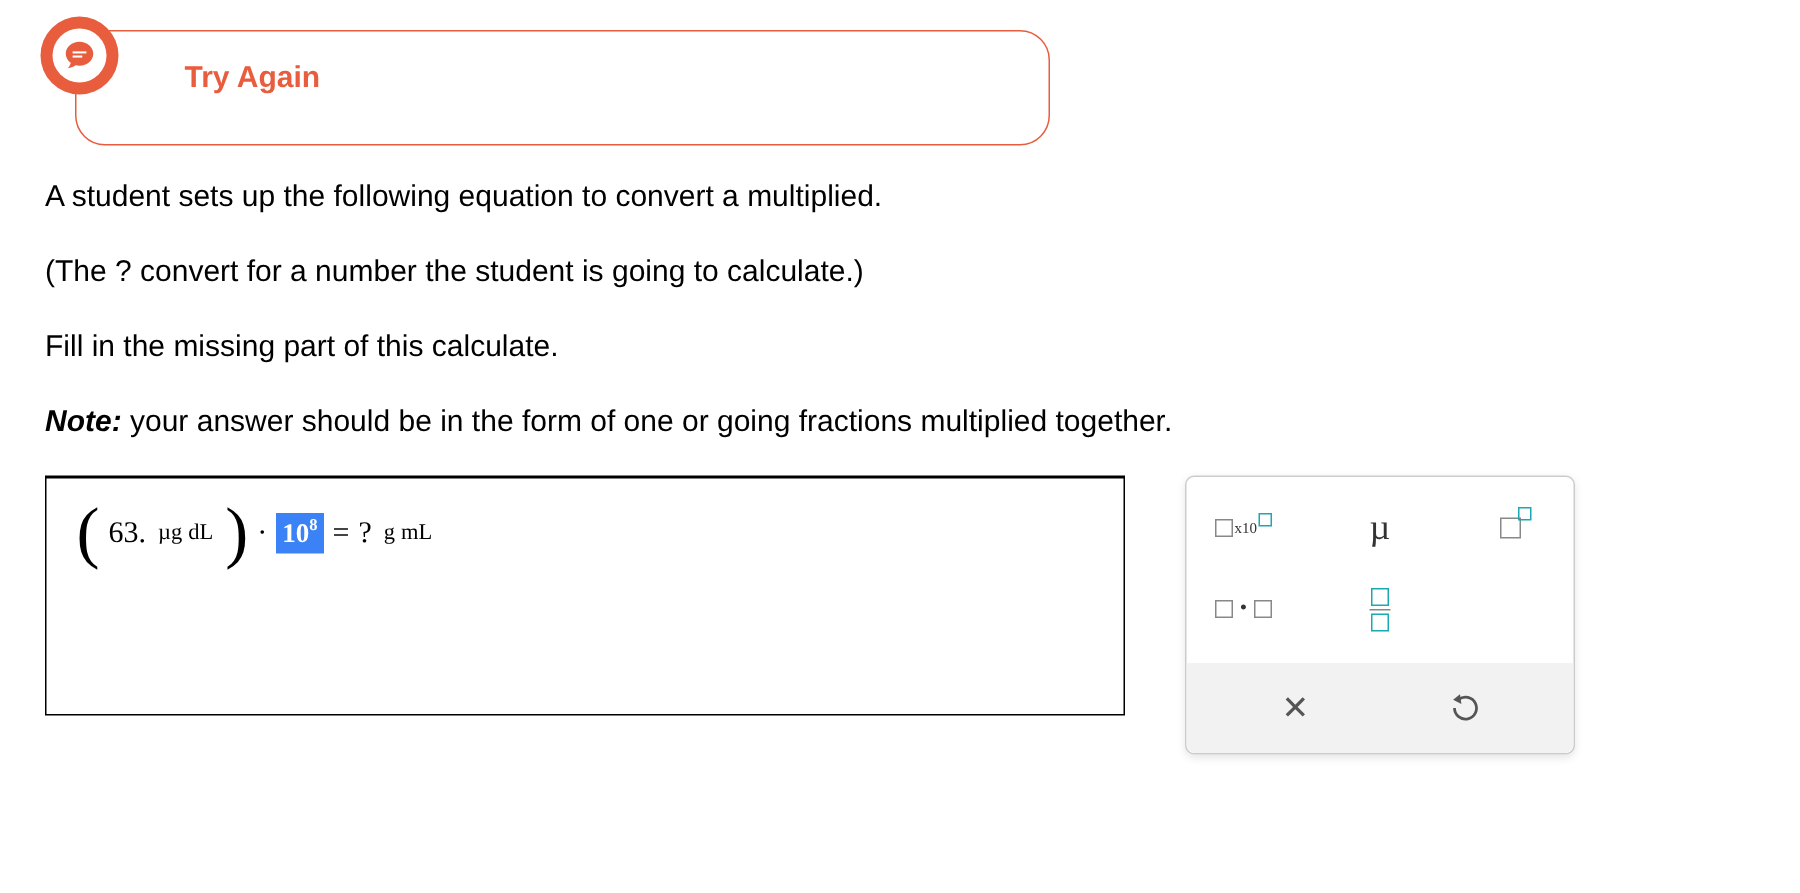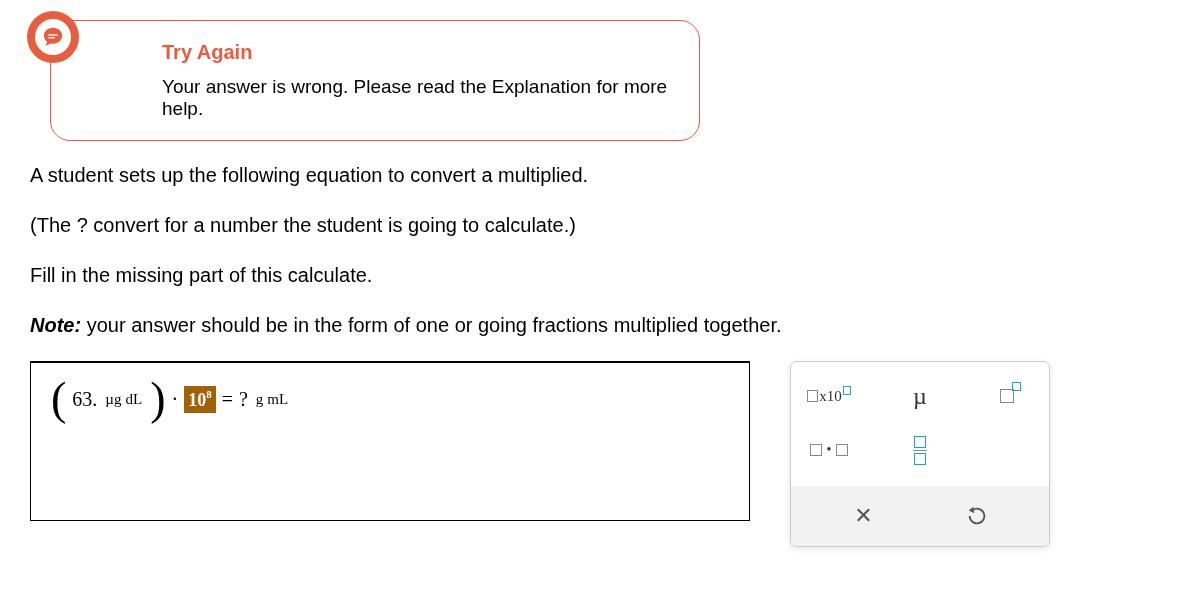--- a/index.html
+++ b/index.html
@@ -9,21 +9,21 @@
     width: 1200px;
     height: 595px;
     padding: 20px 30px;
     font-size: 20px;
     color: #000;
   }
   .feedback-box {
     position: relative;
     border: 1.5px solid #e85d3d;
     border-radius: 20px;
-    padding: 20px 30px 20px 111px;
+    padding: 20px 30px 20px 72px;
     margin-left: 20px;
     margin-bottom: 14px;
     width: 650px;
   }
   .feedback-icon {
     position: absolute;
     left: -24px;
     top: -10px;
     width: 52px;
     height: 52px;
@@ -79,21 +79,21 @@
     display: inline-flex;
     flex-direction: row;
     align-items: center;
     font-size: 15px;
     line-height: 1.1;
   }
   .frac .num { padding: 0 2px; }
   .frac .bar { width: 100%; border-top: 1px solid #000; margin: 1px 0; }
   .frac .den { padding: 0 2px; }
   .highlight {
-    background: #a16207;
+    background: #3b82f6;
     color: #fff;
     padding: 2px 4px;
     font-family: "Times New Roman", serif;
     font-weight: bold;
   }
   .highlight .base { font-size: 18px; }
   .highlight .exp { font-size: 11px; vertical-align: super; }
   .palette {
     border: 1px solid #ccc;
     border-radius: 6px;
@@ -113,21 +113,21 @@
   .pal-btn {
     width: 44px;
     height: 36px;
     display: flex;
     align-items: center;
     justify-content: center;
     cursor: pointer;
     font-family: "Times New Roman", serif;
     color: #333;
   }
-  .pal-x10 { font-size: 15px; display:flex; align-items:center; }
+  .pal-x10 { font-size: 10px; display:flex; align-items:center; }
   .pal-box-sm {
     width: 12px; height: 12px; border: 1.5px solid #888; display:inline-block;
   }
   .pal-box-tiny {
     width: 9px; height: 9px; border: 1.5px solid #1ba8b3; display:inline-block;
   }
   .pal-mu { font-size: 24px; font-family: "Times New Roman", serif; }
   .pal-super { position: relative; }
   .pal-super .b1 { width:14px;height:14px;border:1.5px solid #888;display:inline-block; }
   .pal-super .b2 { width:9px;height:9px;border:1.5px solid #1ba8b3;display:inline-block;position:relative;top:-10px;left:-2px; }
@@ -157,21 +157,20 @@
   <div class="feedback-icon">
     <div class="feedback-icon-inner">
       <svg width="22" height="22" viewBox="0 0 24 24">
         <path fill="#e85d3d" d="M12 2C6.5 2 2 5.9 2 10.7c0 2.6 1.4 5 3.6 6.6-.2 1.3-.9 2.8-2.1 3.9 2.3-.2 4.3-1.1 5.7-2.1 1 .2 1.9.3 2.8.3 5.5 0 10-3.9 10-8.7S17.5 2 12 2z"></path>
         <rect x="7" y="9" width="10" height="1.5" fill="#fff"></rect>
         <rect x="7" y="12" width="7" height="1.5" fill="#fff"></rect>
       </svg>
     </div>
   </div>
   <div class="try-again">Try Again</div>
-  <div class="feedback-msg">Your answer is wrong. Please read the Explanation for more help.</div>
 </div>
 
 <div class="prompt">A student sets up the following equation to convert a multiplied.</div>
 <div class="prompt">(The ? convert for a number the student is going to calculate.)</div>
 <div class="prompt">Fill in the missing part of this calculate.</div>
 <div class="prompt">
   <span class="note-label">Note:</span><span> your answer should be in the form of one or going fractions multiplied together.</span>
 </div>
 
 <div class="work-row">

